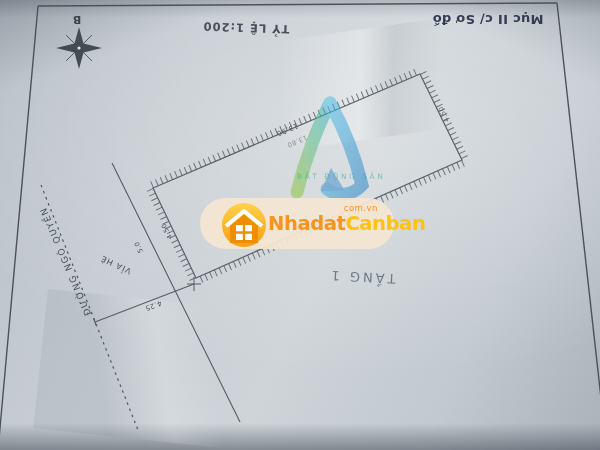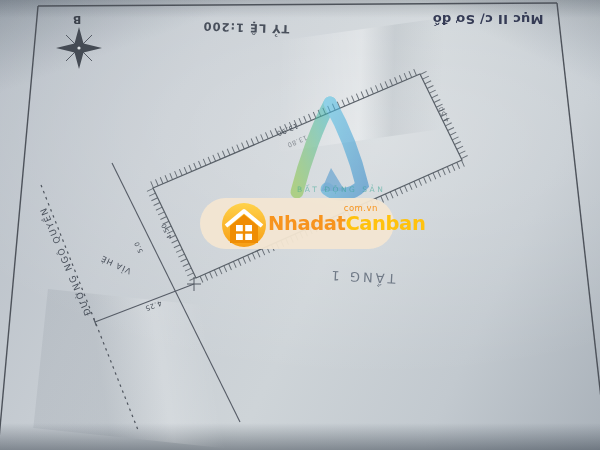--- a/index.html
+++ b/index.html
@@ -30,21 +30,21 @@
   .lbl-section{font-size:13px;font-weight:bold;color:#353b55;letter-spacing:.3px;}
   .lbl-scale{font-size:11.5px;font-weight:bold;color:#49505c;letter-spacing:1px;}
   .lbl-north{font-size:11px;font-weight:bold;color:#3c424c;}
   .lbl-floor{font-size:13px;color:#707a87;letter-spacing:3px;}
   .lbl-street{font-size:9px;color:#4a515c;letter-spacing:1.5px;}
   .lbl-sidewalk{font-size:8px;color:#4a515c;letter-spacing:1px;}
   .lbl-dim{font-size:7px;color:#474e58;letter-spacing:.5px;}
   .lbl-dim-sm{font-size:6.5px;}
   
   #logo-caption{
-    position:absolute;left:297px;top:185px;width:150px;
+    position:absolute;left:297px;top:172px;width:150px;
     font-size:7.5px;letter-spacing:2.5px;color:#2aa08a;opacity:.5;
     transform:none;text-align:left;
   }
   #wm-badge{
     position:absolute;left:200px;top:198px;width:194px;height:51px;
     background:rgba(243,230,210,.95);border-radius:26px;
   }
   #wm-brand{position:absolute;left:68px;top:14px;font-size:19.5px;font-weight:bold;letter-spacing:-.4px;}
   .brand-1{color:#f7941e;}
   .brand-2{color:#ffc20e;text-align:center;}

